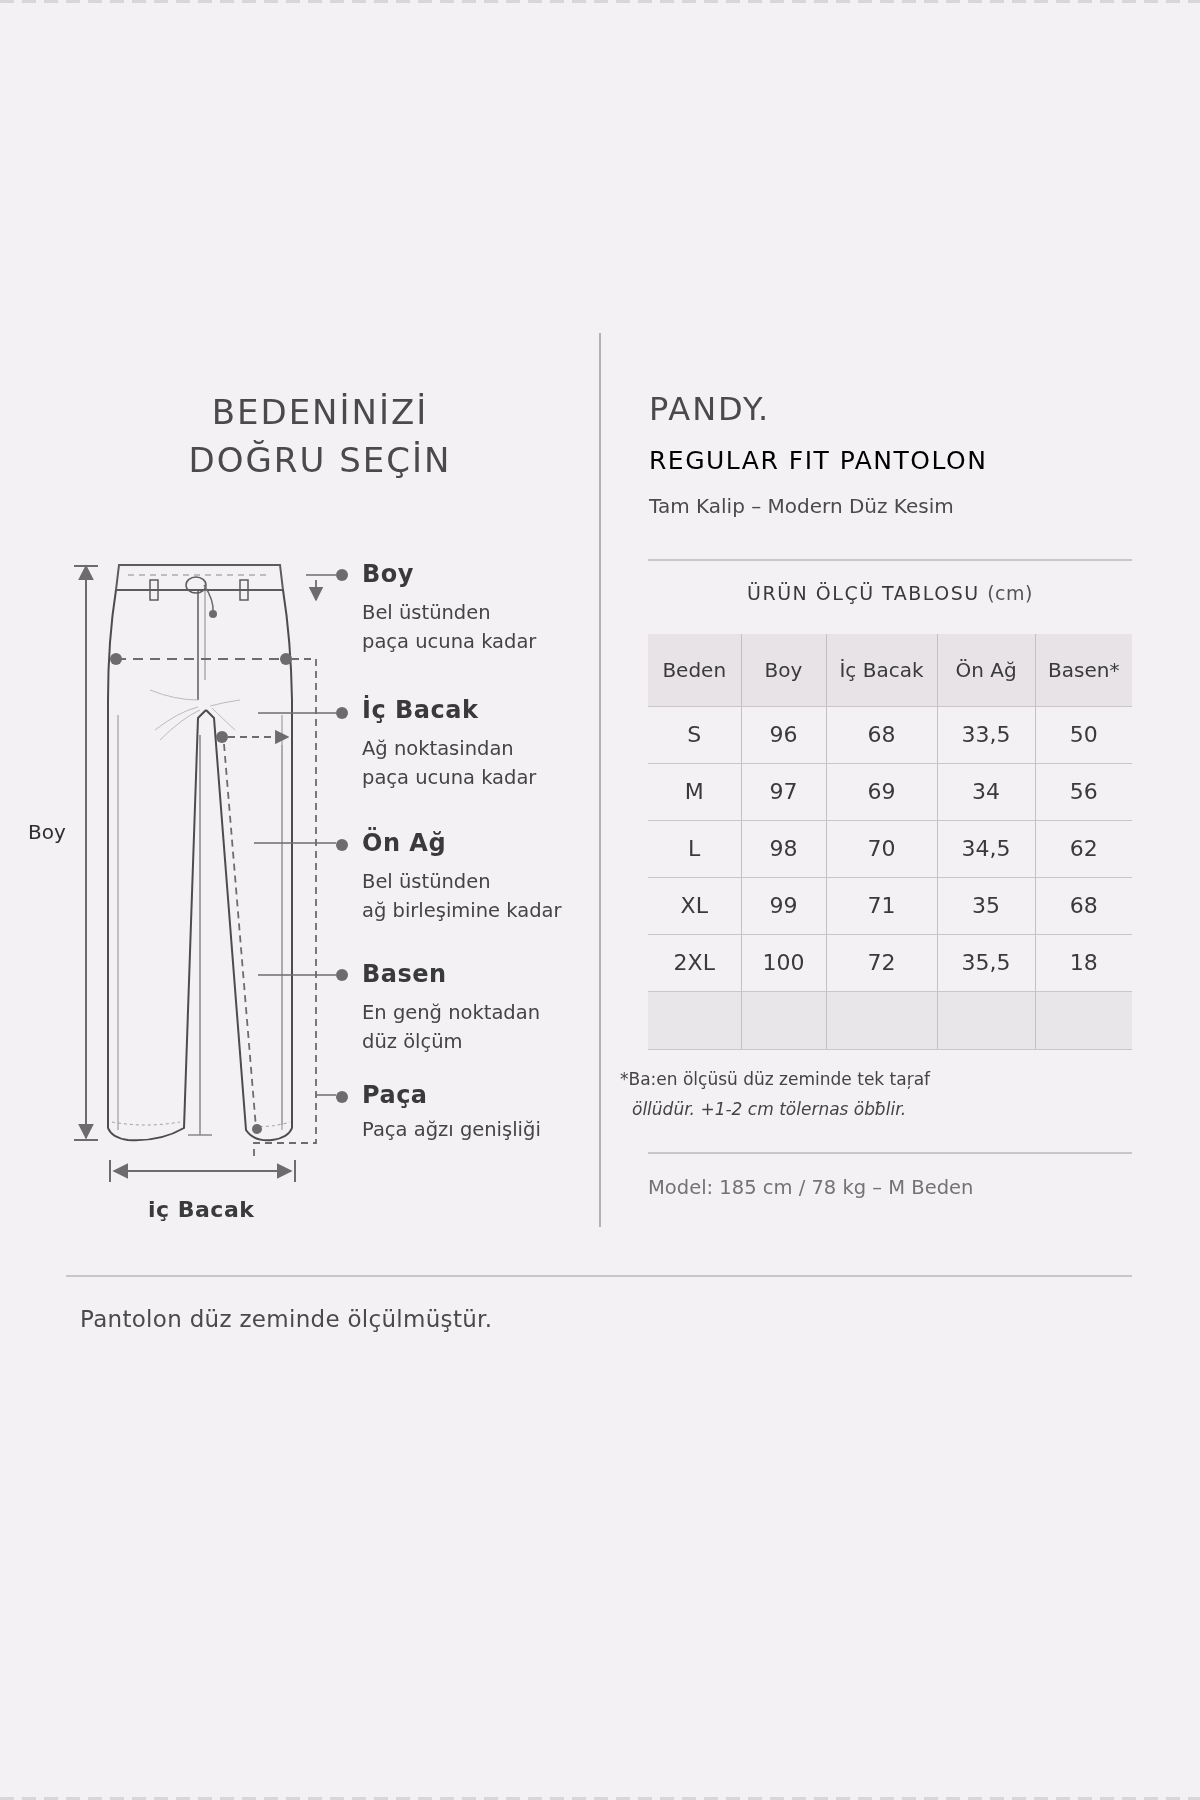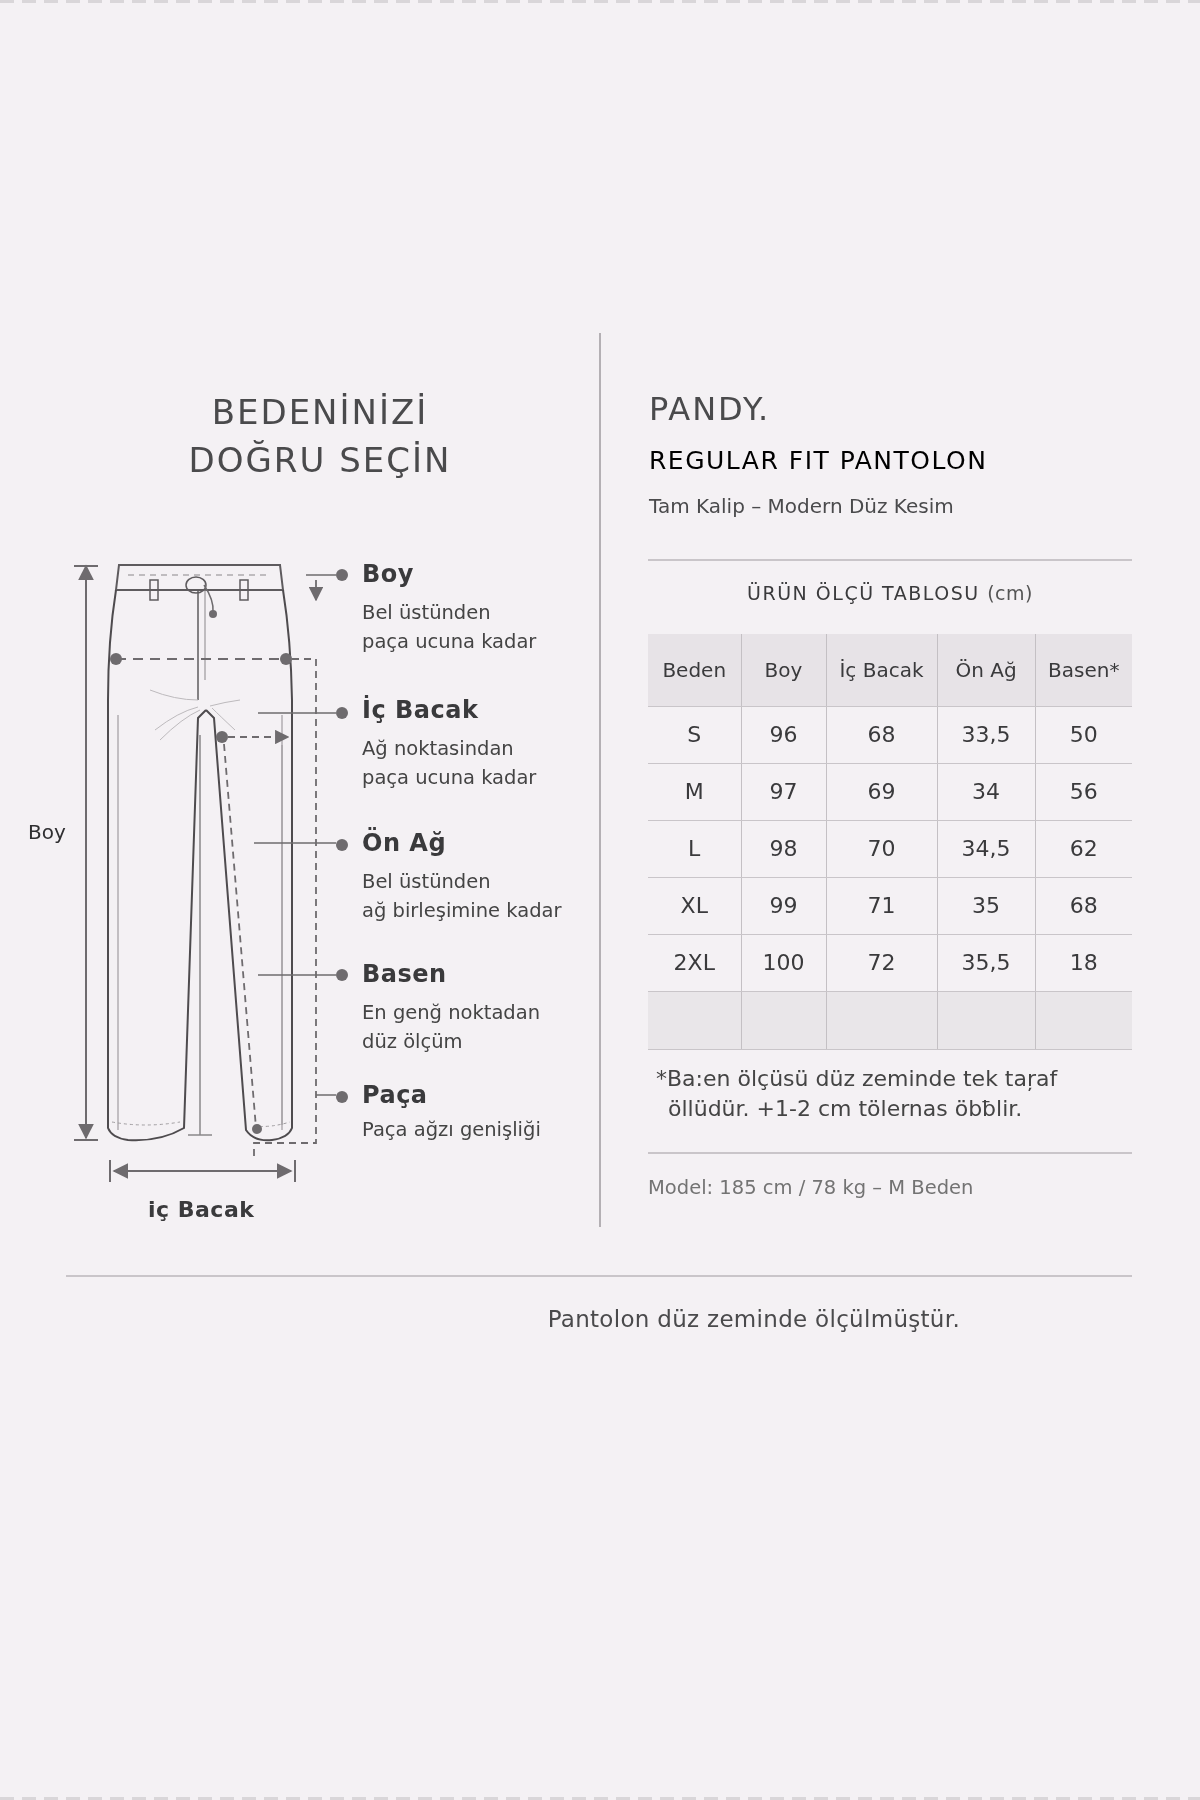--- a/index.html
+++ b/index.html
@@ -62,31 +62,31 @@
   }
   table.sizes td { height: 57px; background: #f4f1f4; }
   table.sizes tr.empty td { background: #e9e6e9; height: 58px; }
   table.sizes col.c1 { width: 93px; }
   table.sizes col.c2 { width: 85px; }
   table.sizes col.c3 { width: 111px; }
   table.sizes col.c4 { width: 98px; }
   table.sizes col.c5 { width: 97px; }
 
   .footnote {
-    position: absolute; left: 656px; top: 1064px; width: 480px;
-    font-size: 22px; line-height: 30px; color: #444;
-  }
-  .footnote .l2 { display: block; padding-left: 12px; }
+    position: absolute; left: 620px; top: 1064px; width: 480px;
+    font-size: 17px; line-height: 30px; color: #444;
+  }
+  .footnote .l2 { display: block; padding-left: 12px; font-style: italic; }
   .model-note {
     position: absolute; left: 648px; top: 1176px;
     font-size: 19.5px; color: #737373;
   }
   .bottom-note {
     position: absolute; left: 0; top: 1306px; width: 960px;
-    text-align: right; padding-left: 80px;
+    text-align: left; padding-left: 80px;
     font-size: 23px; color: #4a4a4c; letter-spacing: 0.3px;
   }
 
   .legend-item { position: absolute; left: 362px; }
   .legend-item .name { font-size: 24px; font-weight: bold; color: #3a3a3c; letter-spacing: 0.5px; }
   .legend-item .desc { font-size: 19.5px; line-height: 29px; color: #444; margin-top: 10px; }
   .legend-item .desc span { display: block; }
 
   .side-label {
     position: absolute; font-size: 20px; color: #2f2f31;

